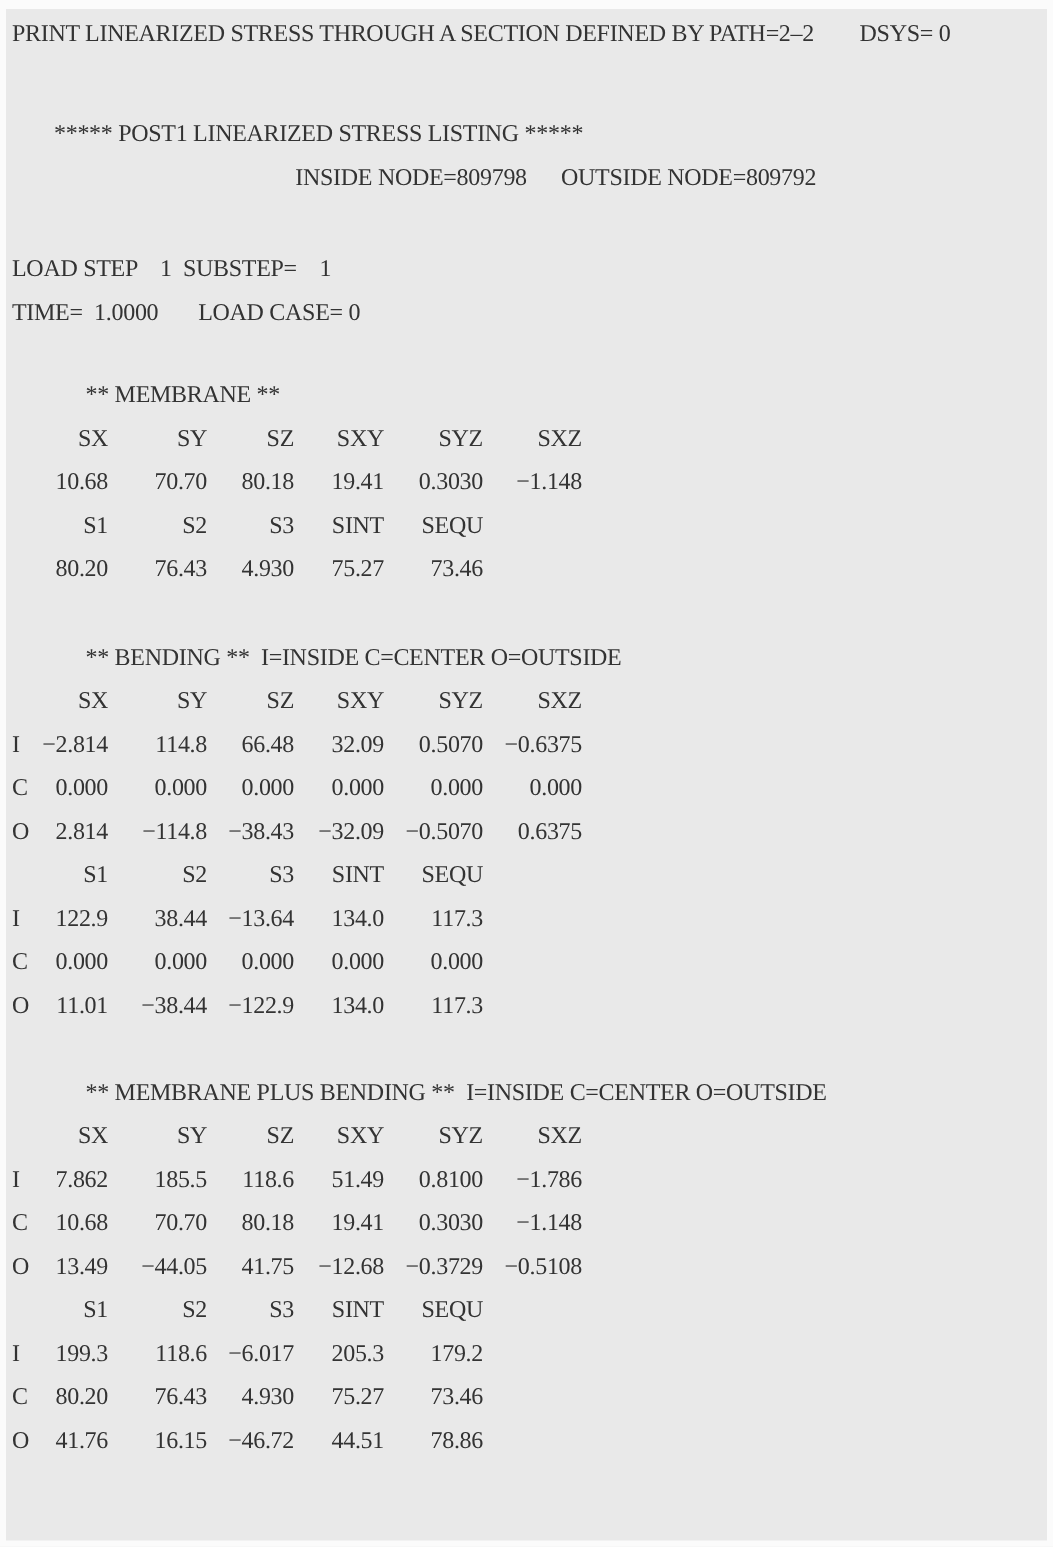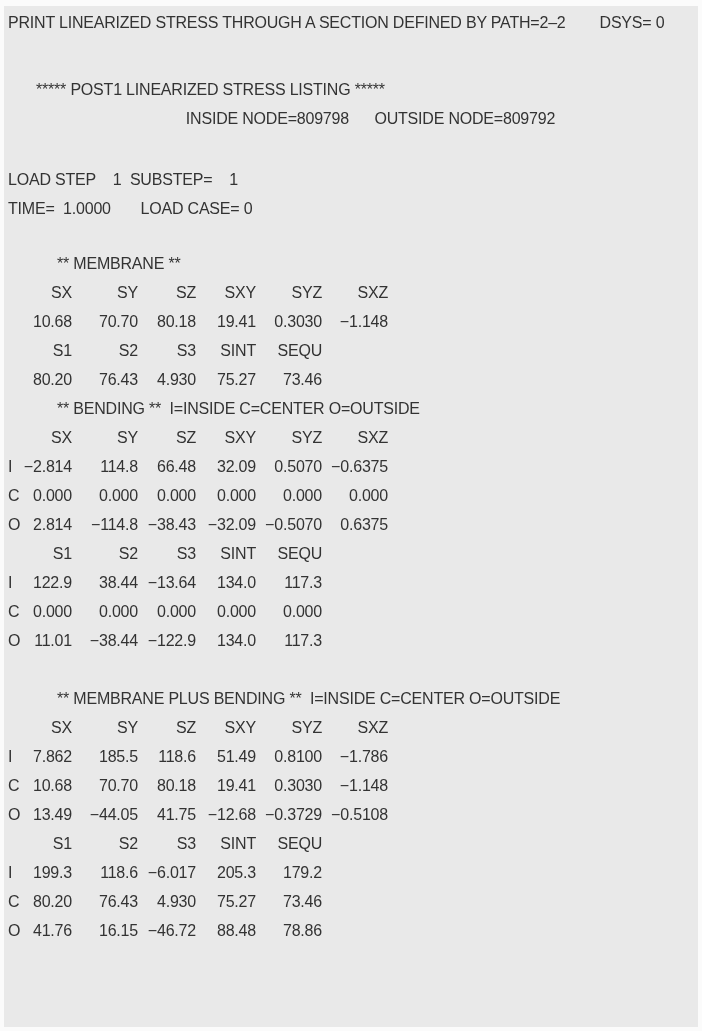--- a/index.html
+++ b/index.html
@@ -6,37 +6,37 @@
   .page {
     position: relative;
     width: 702px;
     height: 1031px;
     box-sizing: border-box;
     background: #e9e9e9;
     border: 4px solid #fbfbfb;
     border-top-width: 6px;
     padding: 2px 0 0 4px;
     overflow: hidden;
-    font-family: Liberation Sans, sans-serif;
+    font-family: Liberation Serif, serif;
     font-size: 16px;
     letter-spacing: -0.2px;
     color: #333333;
   }
   .ln {
     white-space: pre;
     line-height: 29px;
     height: 29px;
   }
   .gap-a { margin-top: 38px; }  
   .gap-b { margin-top: 32px; }  
   .gap-c { margin-top: 20px; }  
   .indent-banner { margin-left: 28px; }
   .indent-nodes  { margin-left: 35px; text-align: center; }
   .section-m  { margin-top: 26px; }
-  .section-b  { }
+  .section-b  { margin-top: 30px; }
   .section-mb { margin-top: 29px; }
   .section-title { margin-left: 49px; white-space: pre; line-height: 29px; height: 29px; }
   .tbl { }
   .row {
     display: grid;
     grid-template-columns: 14px 50px 66px 58px 60px 66px 66px;
   }
   .cell {
     text-align: right;
     line-height: 29px;
@@ -235,19 +235,19 @@
           <span class="cell">76.43</span>
           <span class="cell">4.930</span>
           <span class="cell">75.27</span>
           <span class="cell">73.46</span>
         </div>
         <div class="row">
           <span class="cell label">O</span>
           <span class="cell">41.76</span>
           <span class="cell">16.15</span>
           <span class="cell">−46.72</span>
-          <span class="cell">88.48</span>
+          <span class="cell">44.51</span>
           <span class="cell">78.86</span>
         </div>
       </div>
   </div>
 
 </div>
 
 </body></html>

